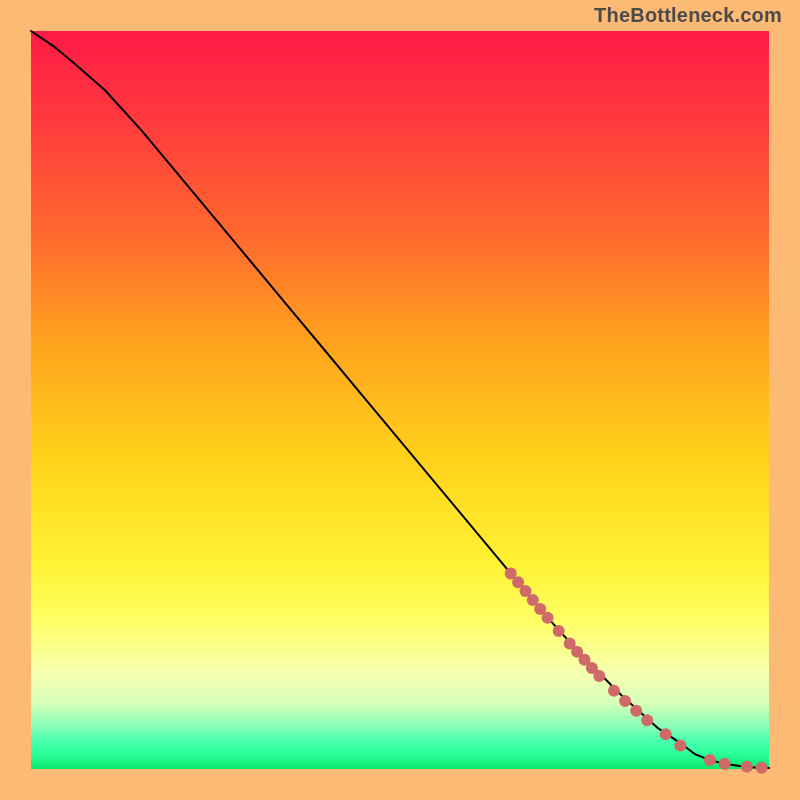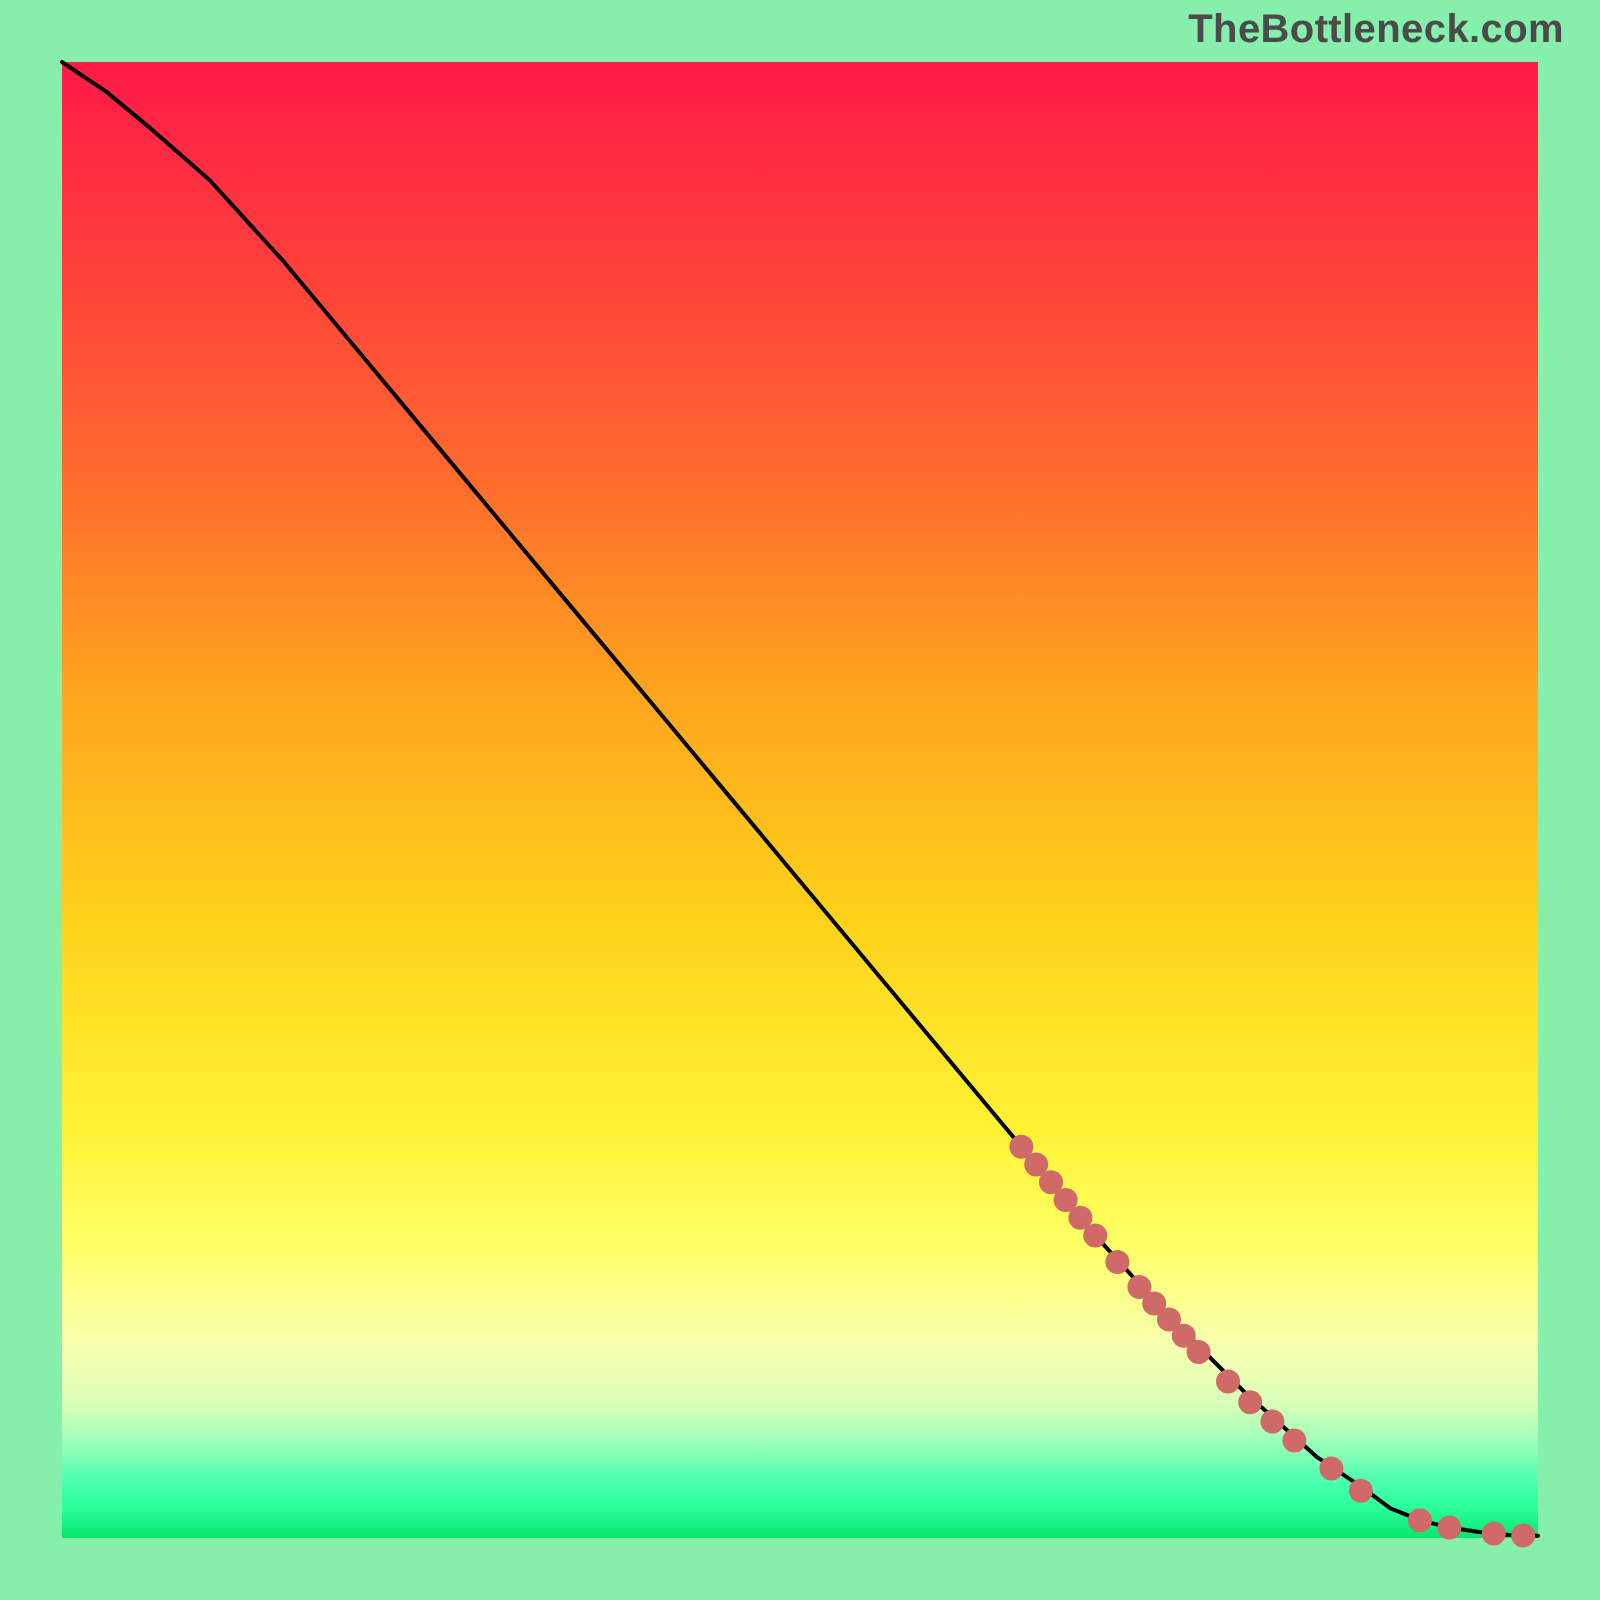--- a/index.html
+++ b/index.html
@@ -8,21 +8,21 @@
     width: 800px;
     height: 800px;
     background: #000;
     overflow: hidden;
     font-family: Arial, Helvetica, sans-serif;
   }
   .frame {
     position: relative;
     width: 800px;
     height: 800px;
-    background: #86efac;
+    background: #fdba74;
   }
   .watermark {
     position: absolute;
     top: 4px;
     right: 18px;
     color: #4b4b4b;
     font-size: 20px;
     font-weight: 600;
     letter-spacing: 0.2px;
     user-select: none;

